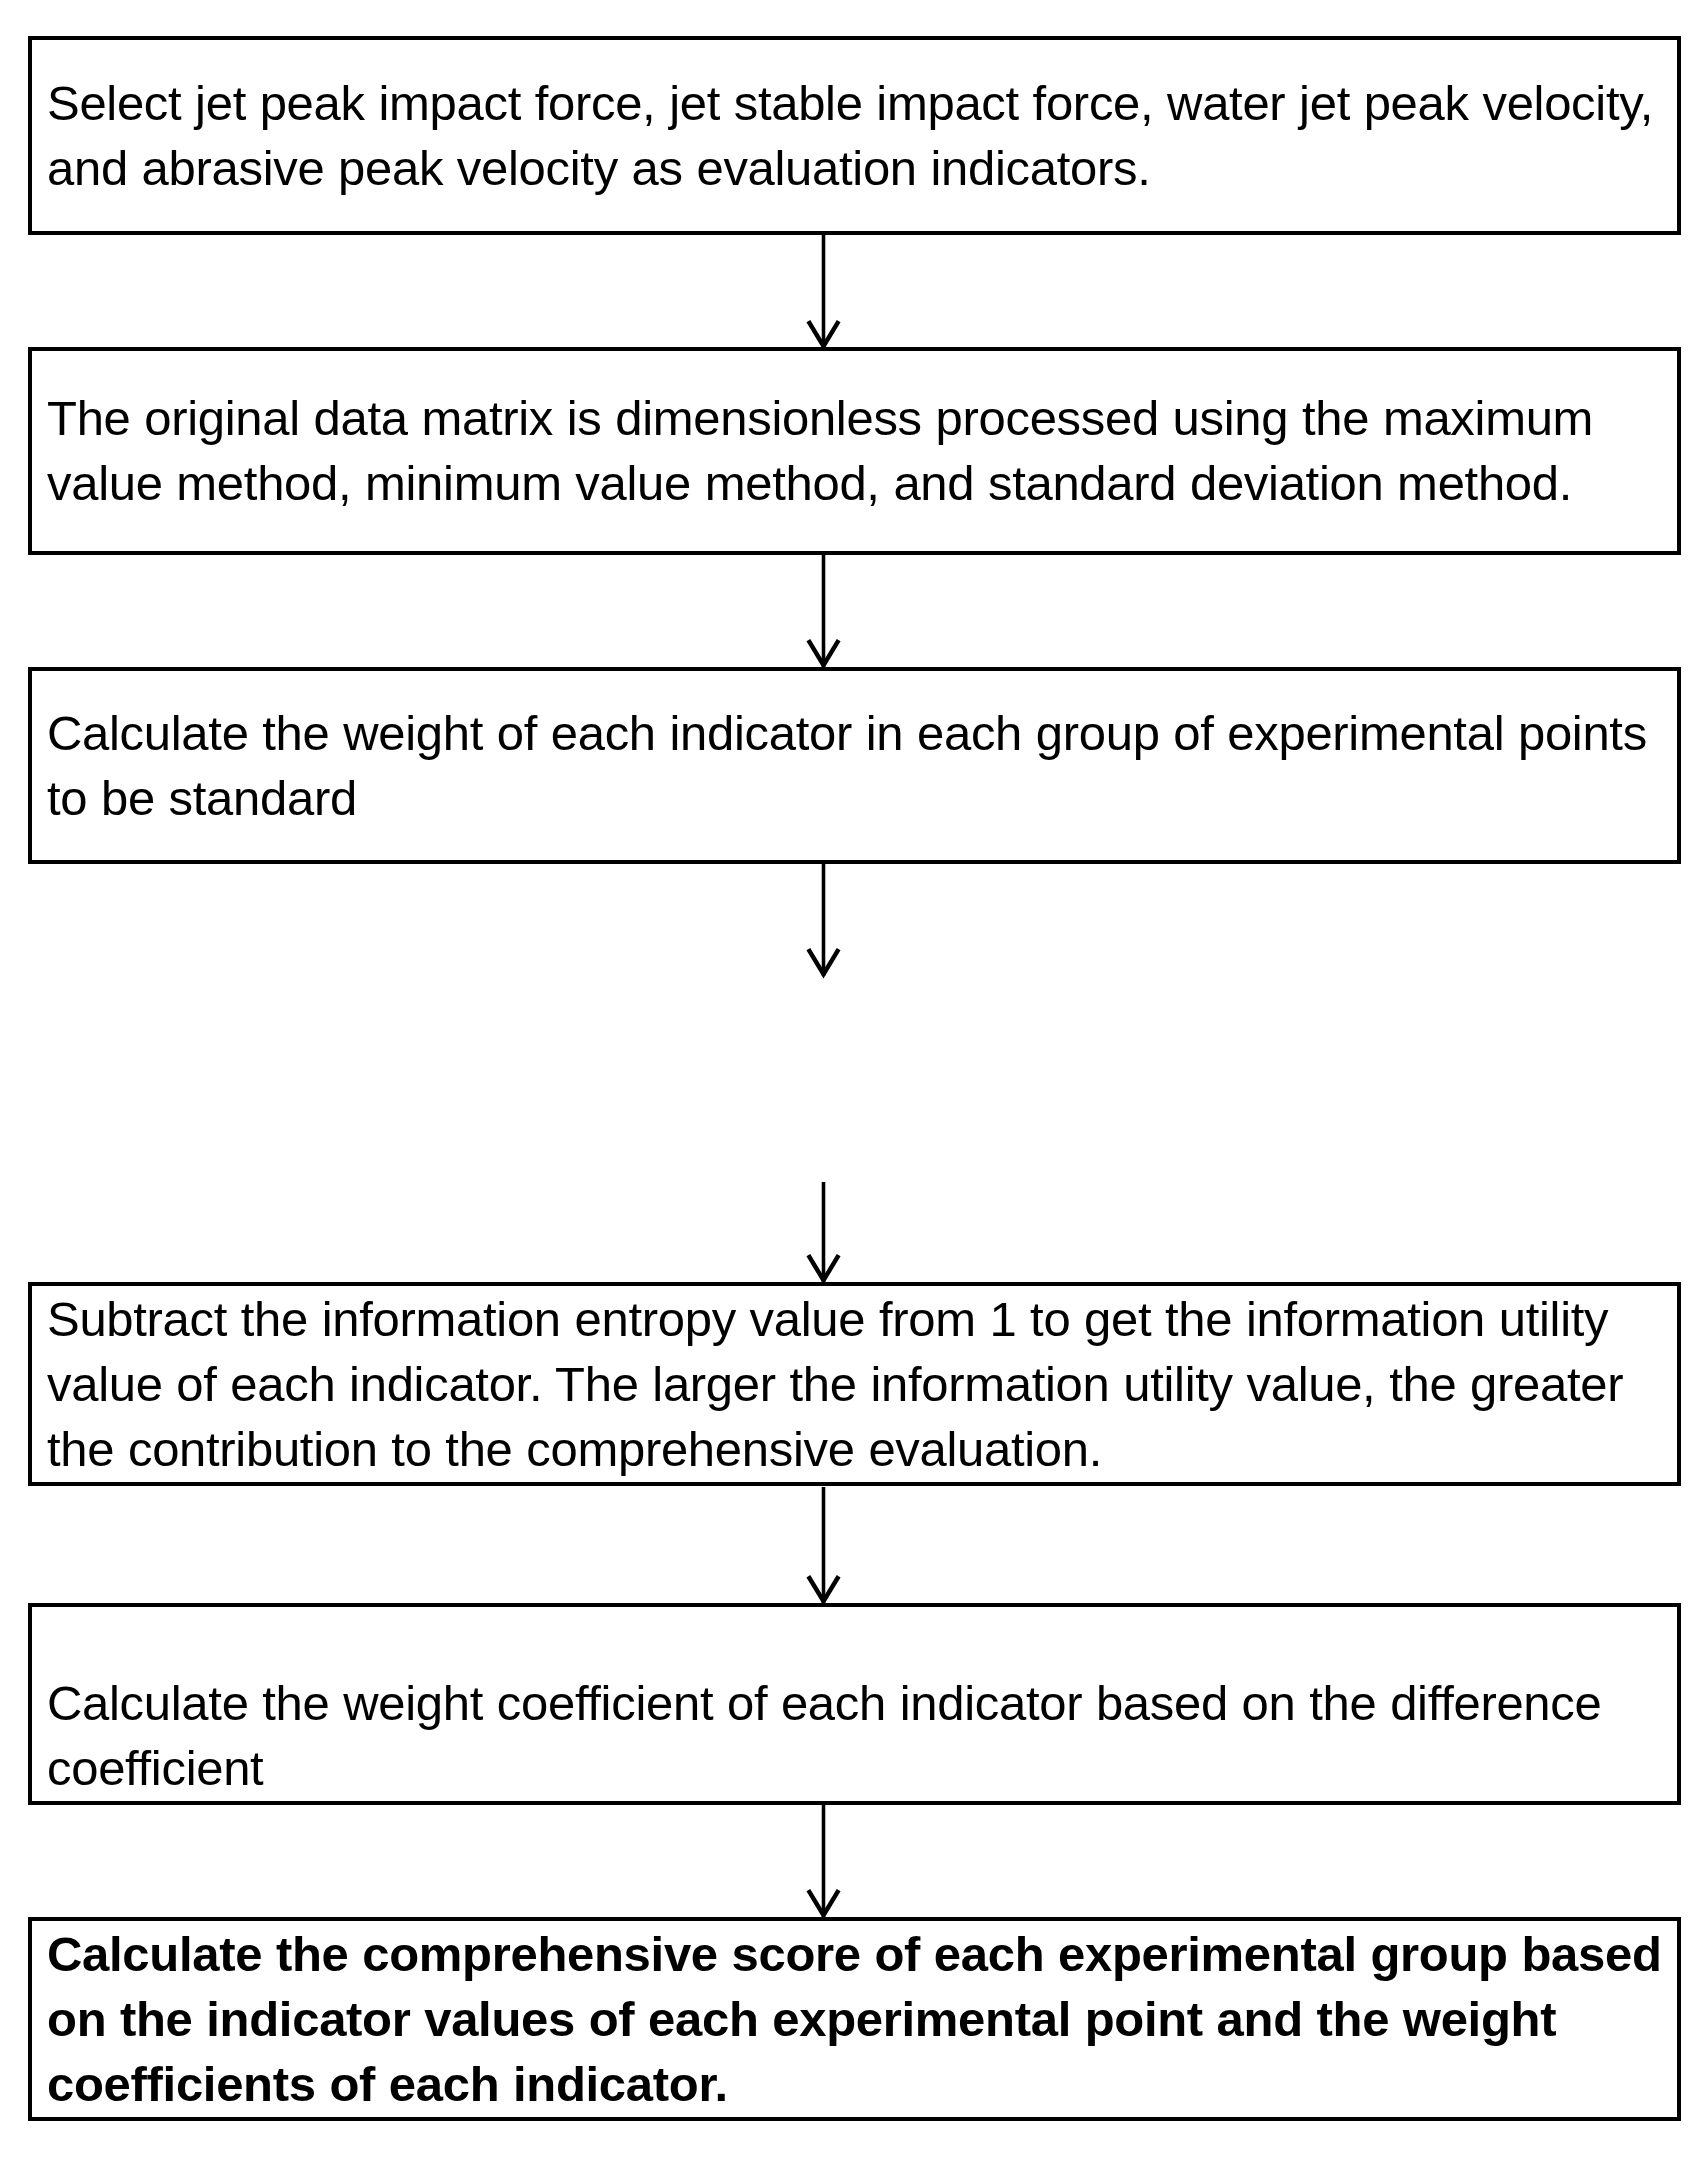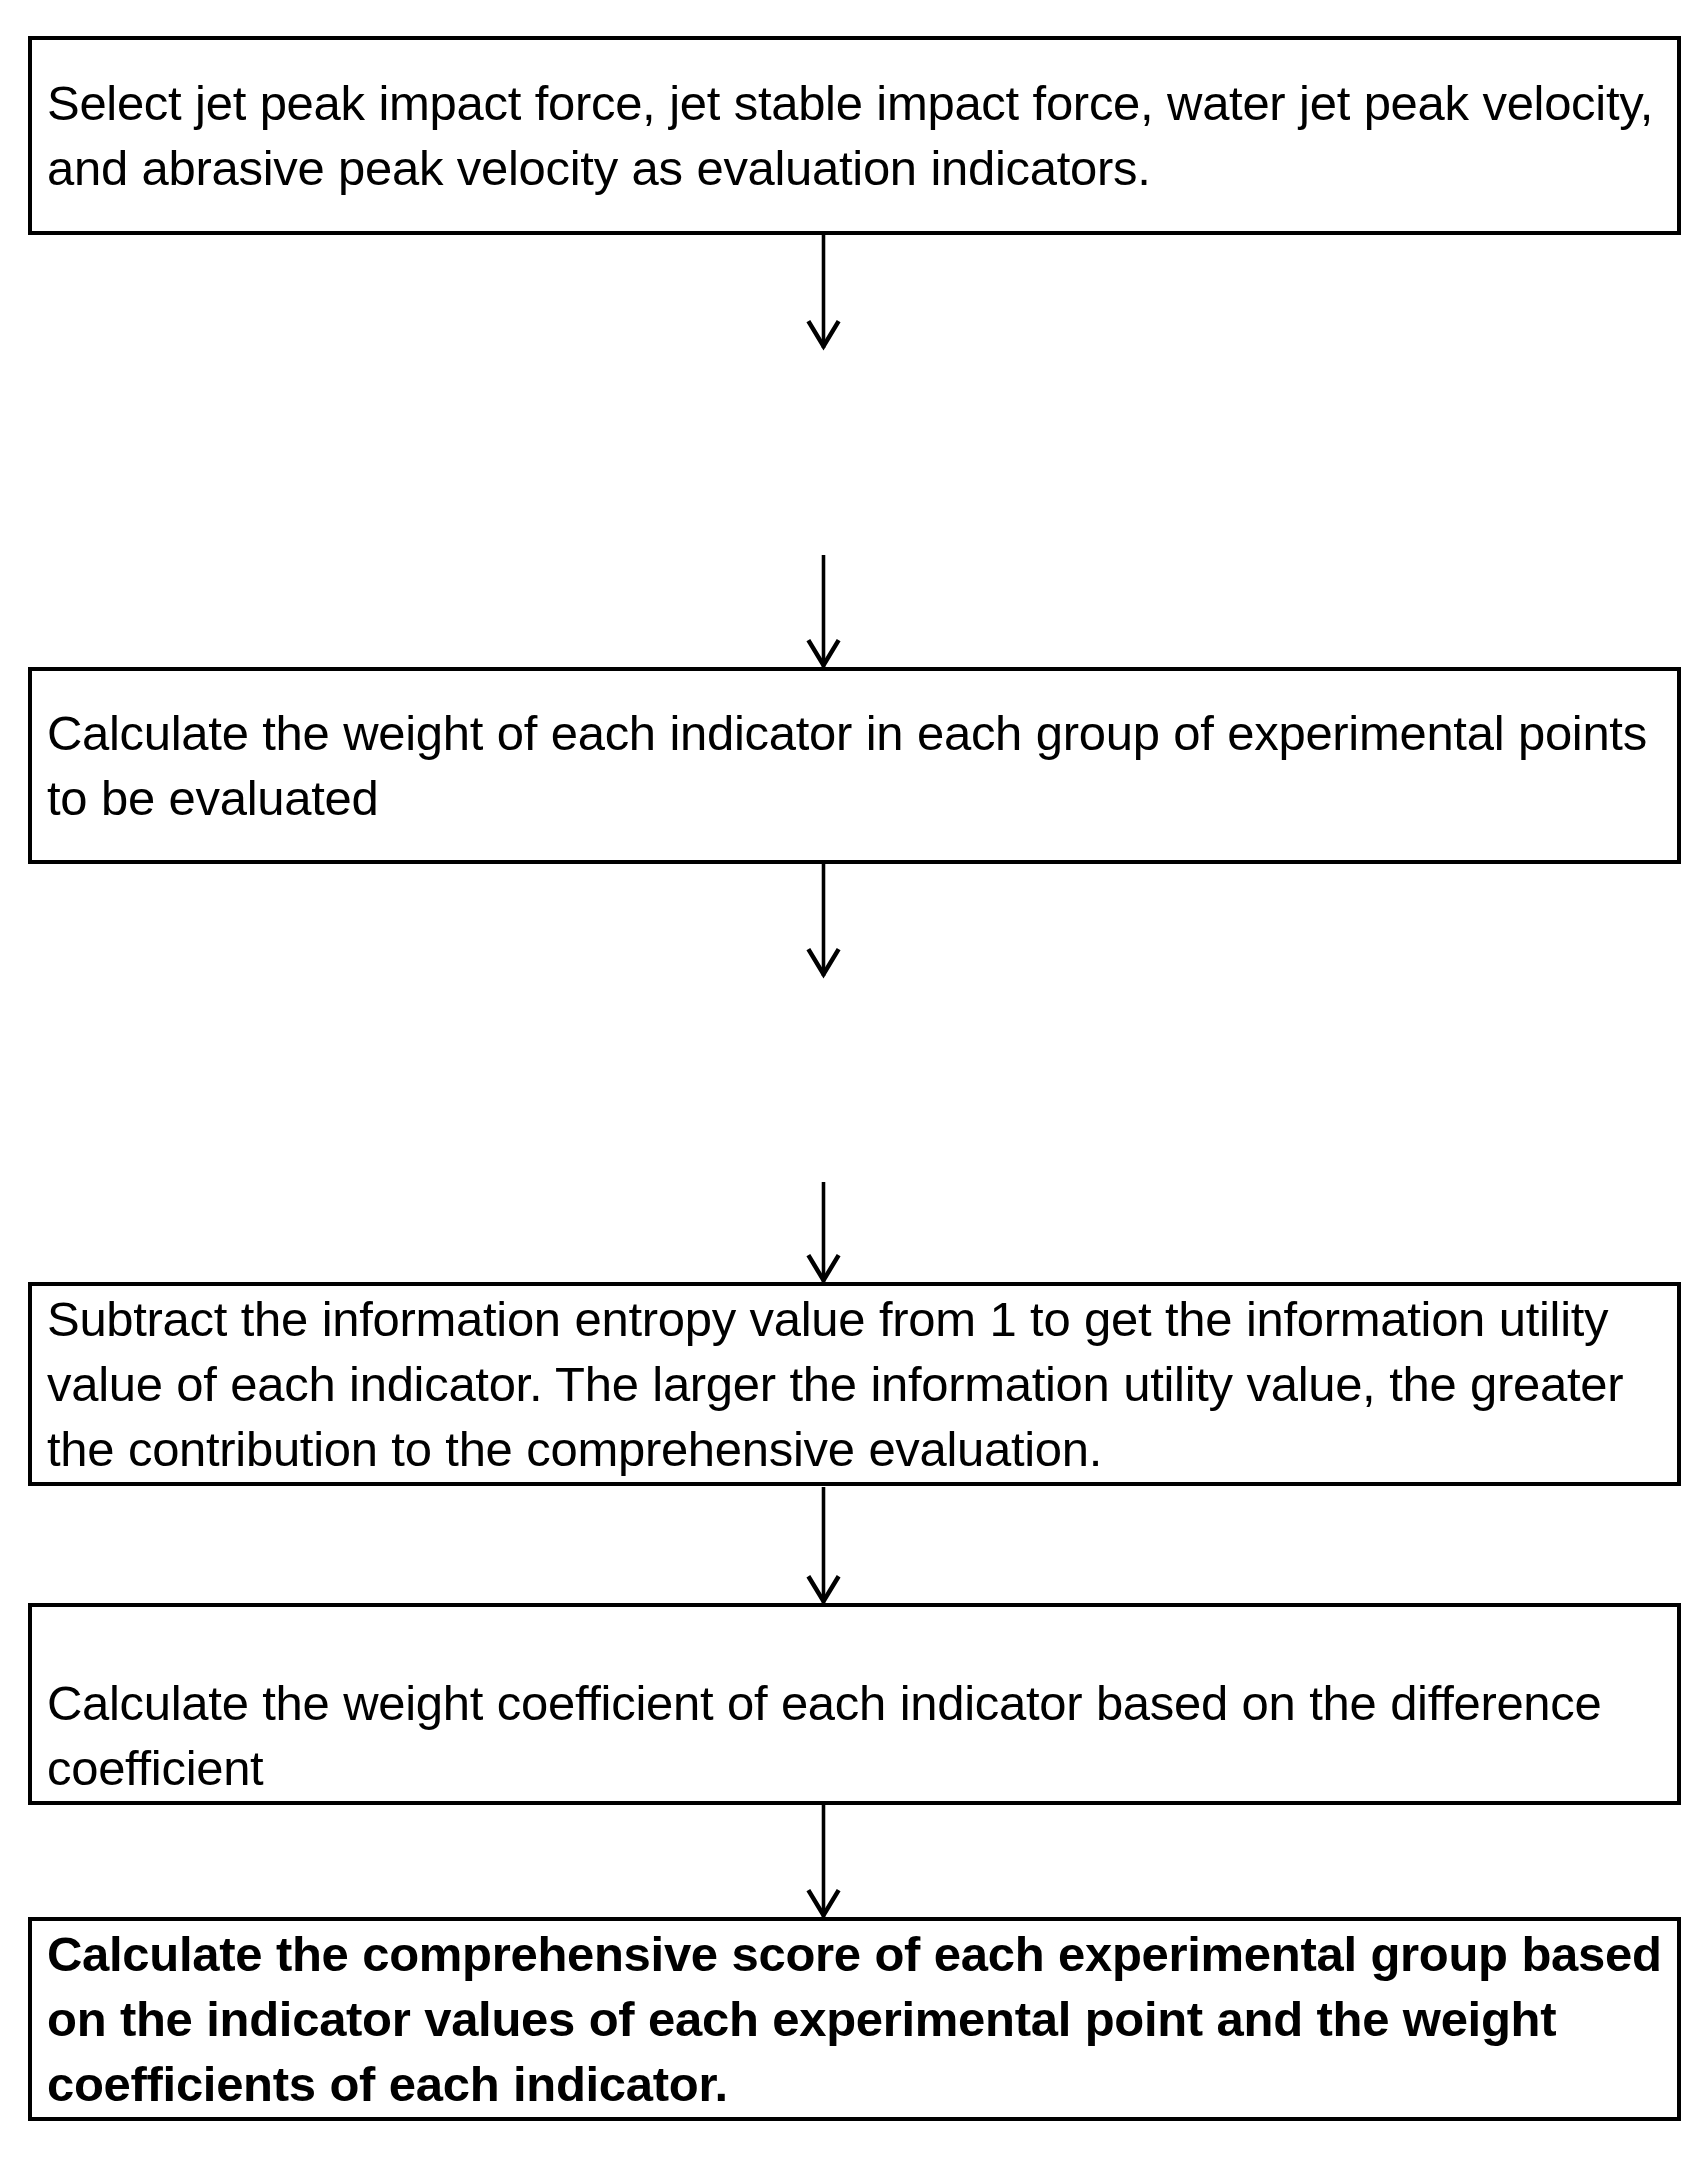--- a/index.html
+++ b/index.html
@@ -80,30 +80,33 @@
     <span class="node-text">Select jet peak impact force, jet stable impact force, water jet peak velocity, and abrasive peak velocity as evaluation indicators.</span>
   </div>
 
   <div class="connector c1">
     <svg viewBox="0 0 46 126" preserveAspectRatio="none" aria-hidden="true">
       <line x1="23" y1="0" x2="23" y2="126" stroke="#000000" stroke-width="4"></line>
       <polyline points="6,96 23,124 40,96" fill="none" stroke="#000000" stroke-width="5" stroke-linecap="butt" stroke-linejoin="miter"></polyline>
     </svg>
   </div>
 
+  <div class="node n2">
+    <span class="node-text">The original data matrix is dimensionless processed using the maximum value method, minimum value method, and standard deviation method.</span>
+  </div>
 
   <div class="connector c2">
     <svg viewBox="0 0 46 125" preserveAspectRatio="none" aria-hidden="true">
       <line x1="23" y1="0" x2="23" y2="125" stroke="#000000" stroke-width="4"></line>
       <polyline points="6,95 23,123 40,95" fill="none" stroke="#000000" stroke-width="5" stroke-linecap="butt" stroke-linejoin="miter"></polyline>
     </svg>
   </div>
 
   <div class="node n3">
-    <span class="node-text">Calculate the weight of each indicator in each group of experimental points to be evaluated</span>
+    <span class="node-text">Calculate the weight of each indicator in each group of experimental points to be standard</span>
   </div>
 
   <div class="connector c3">
     <svg viewBox="0 0 46 125" preserveAspectRatio="none" aria-hidden="true">
       <line x1="23" y1="0" x2="23" y2="125" stroke="#000000" stroke-width="4"></line>
       <polyline points="6,95 23,123 40,95" fill="none" stroke="#000000" stroke-width="5" stroke-linecap="butt" stroke-linejoin="miter"></polyline>
     </svg>
   </div>
 
 

